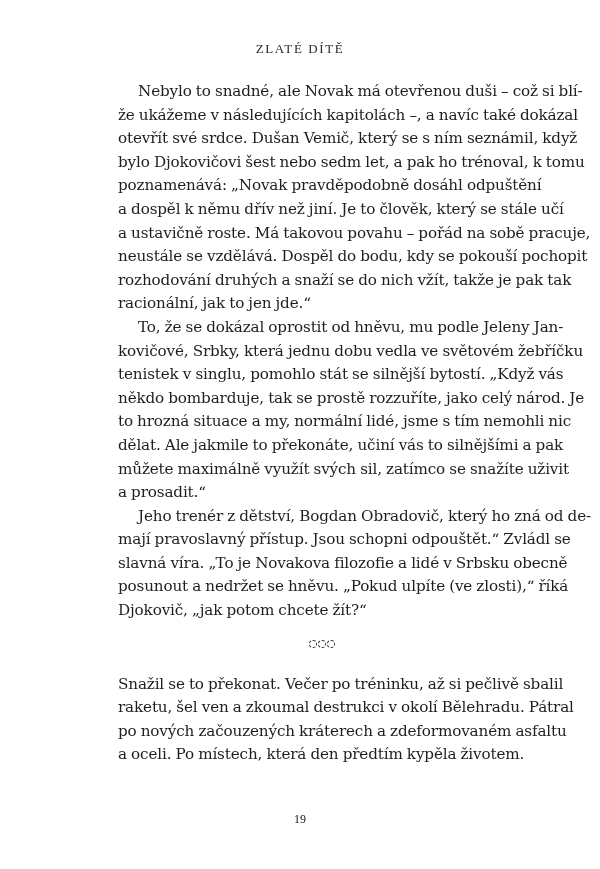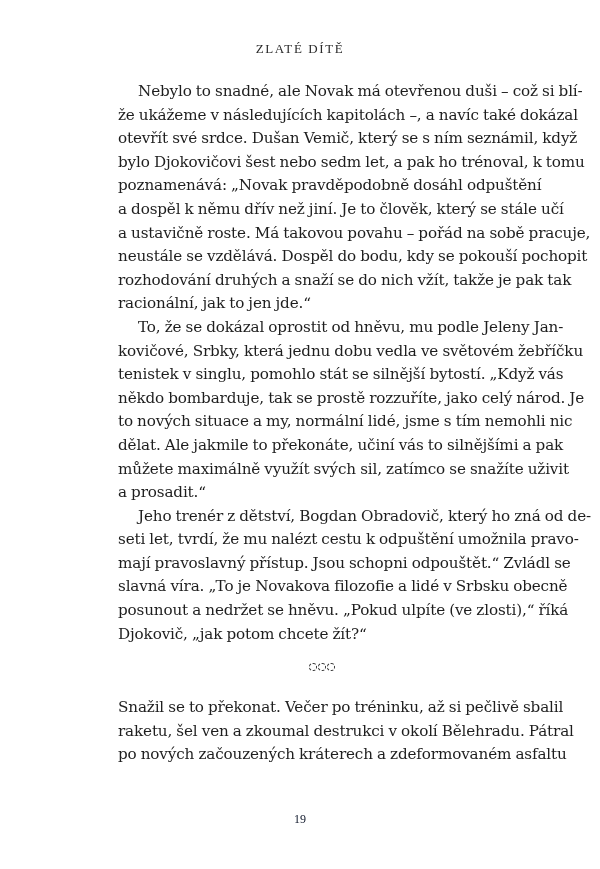--- a/index.html
+++ b/index.html
@@ -110,41 +110,41 @@
       <span class="line">neustále se vzdělává. Dospěl do bodu, kdy se pokouší pochopit</span>
       <span class="line">rozhodování druhých a snaží se do nich vžít, takže je pak tak</span>
       <span class="line last">racionální, jak to jen jde.“</span>
     </div>
 
     <div>
       <span class="line indent">To, že se dokázal oprostit od hněvu, mu podle Jeleny Jan-</span>
       <span class="line">kovičové, Srbky, která jednu dobu vedla ve světovém žebříčku</span>
       <span class="line">tenistek v singlu, pomohlo stát se silnější bytostí. „Když vás</span>
       <span class="line">někdo bombarduje, tak se prostě rozzuříte, jako celý národ. Je</span>
-      <span class="line">to nových situace a my, normální lidé, jsme s tím nemohli nic</span>
+      <span class="line">to hrozná situace a my, normální lidé, jsme s tím nemohli nic</span>
       <span class="line">dělat. Ale jakmile to překonáte, učiní vás to silnějšími a pak</span>
       <span class="line">můžete maximálně využít svých sil, zatímco se snažíte uživit</span>
       <span class="line last">a prosadit.“</span>
     </div>
 
     <div>
       <span class="line indent">Jeho trenér z dětství, Bogdan Obradovič, který ho zná od de-</span>
-      <span class="line">seti let, tvrdí, že mu nalézt cestu k odpuštění umožnila pravo-</span>
       <span class="line">mají pravoslavný přístup. Jsou schopni odpouštět.“ Zvládl se</span>
       <span class="line">slavná víra. „To je Novakova filozofie a lidé v Srbsku obecně</span>
       <span class="line">posunout a nedržet se hněvu. „Pokud ulpíte (ve zlosti),“ říká</span>
       <span class="line last">Djokovič, „jak potom chcete žít?“</span>
     </div>
 
     <div class="separator">
       <span class="sep-glyph"></span><span class="sep-glyph"></span><span class="sep-glyph"></span>
     </div>
     <span class="gap-after-sep"></span>
 
     <div>
       <span class="line">Snažil se to překonat. Večer po tréninku, až si pečlivě sbalil</span>
       <span class="line">raketu, šel ven a zkoumal destrukci v okolí Bělehradu. Pátral</span>
       <span class="line">po nových začouzených kráterech a zdeformovaném asfaltu</span>
+      <span class="line last">a oceli. Po místech, která den předtím kypěla životem.</span>
     </div>
   </div>
 
   <div class="page-number">19</div>
 </div>
 
 </body></html>

